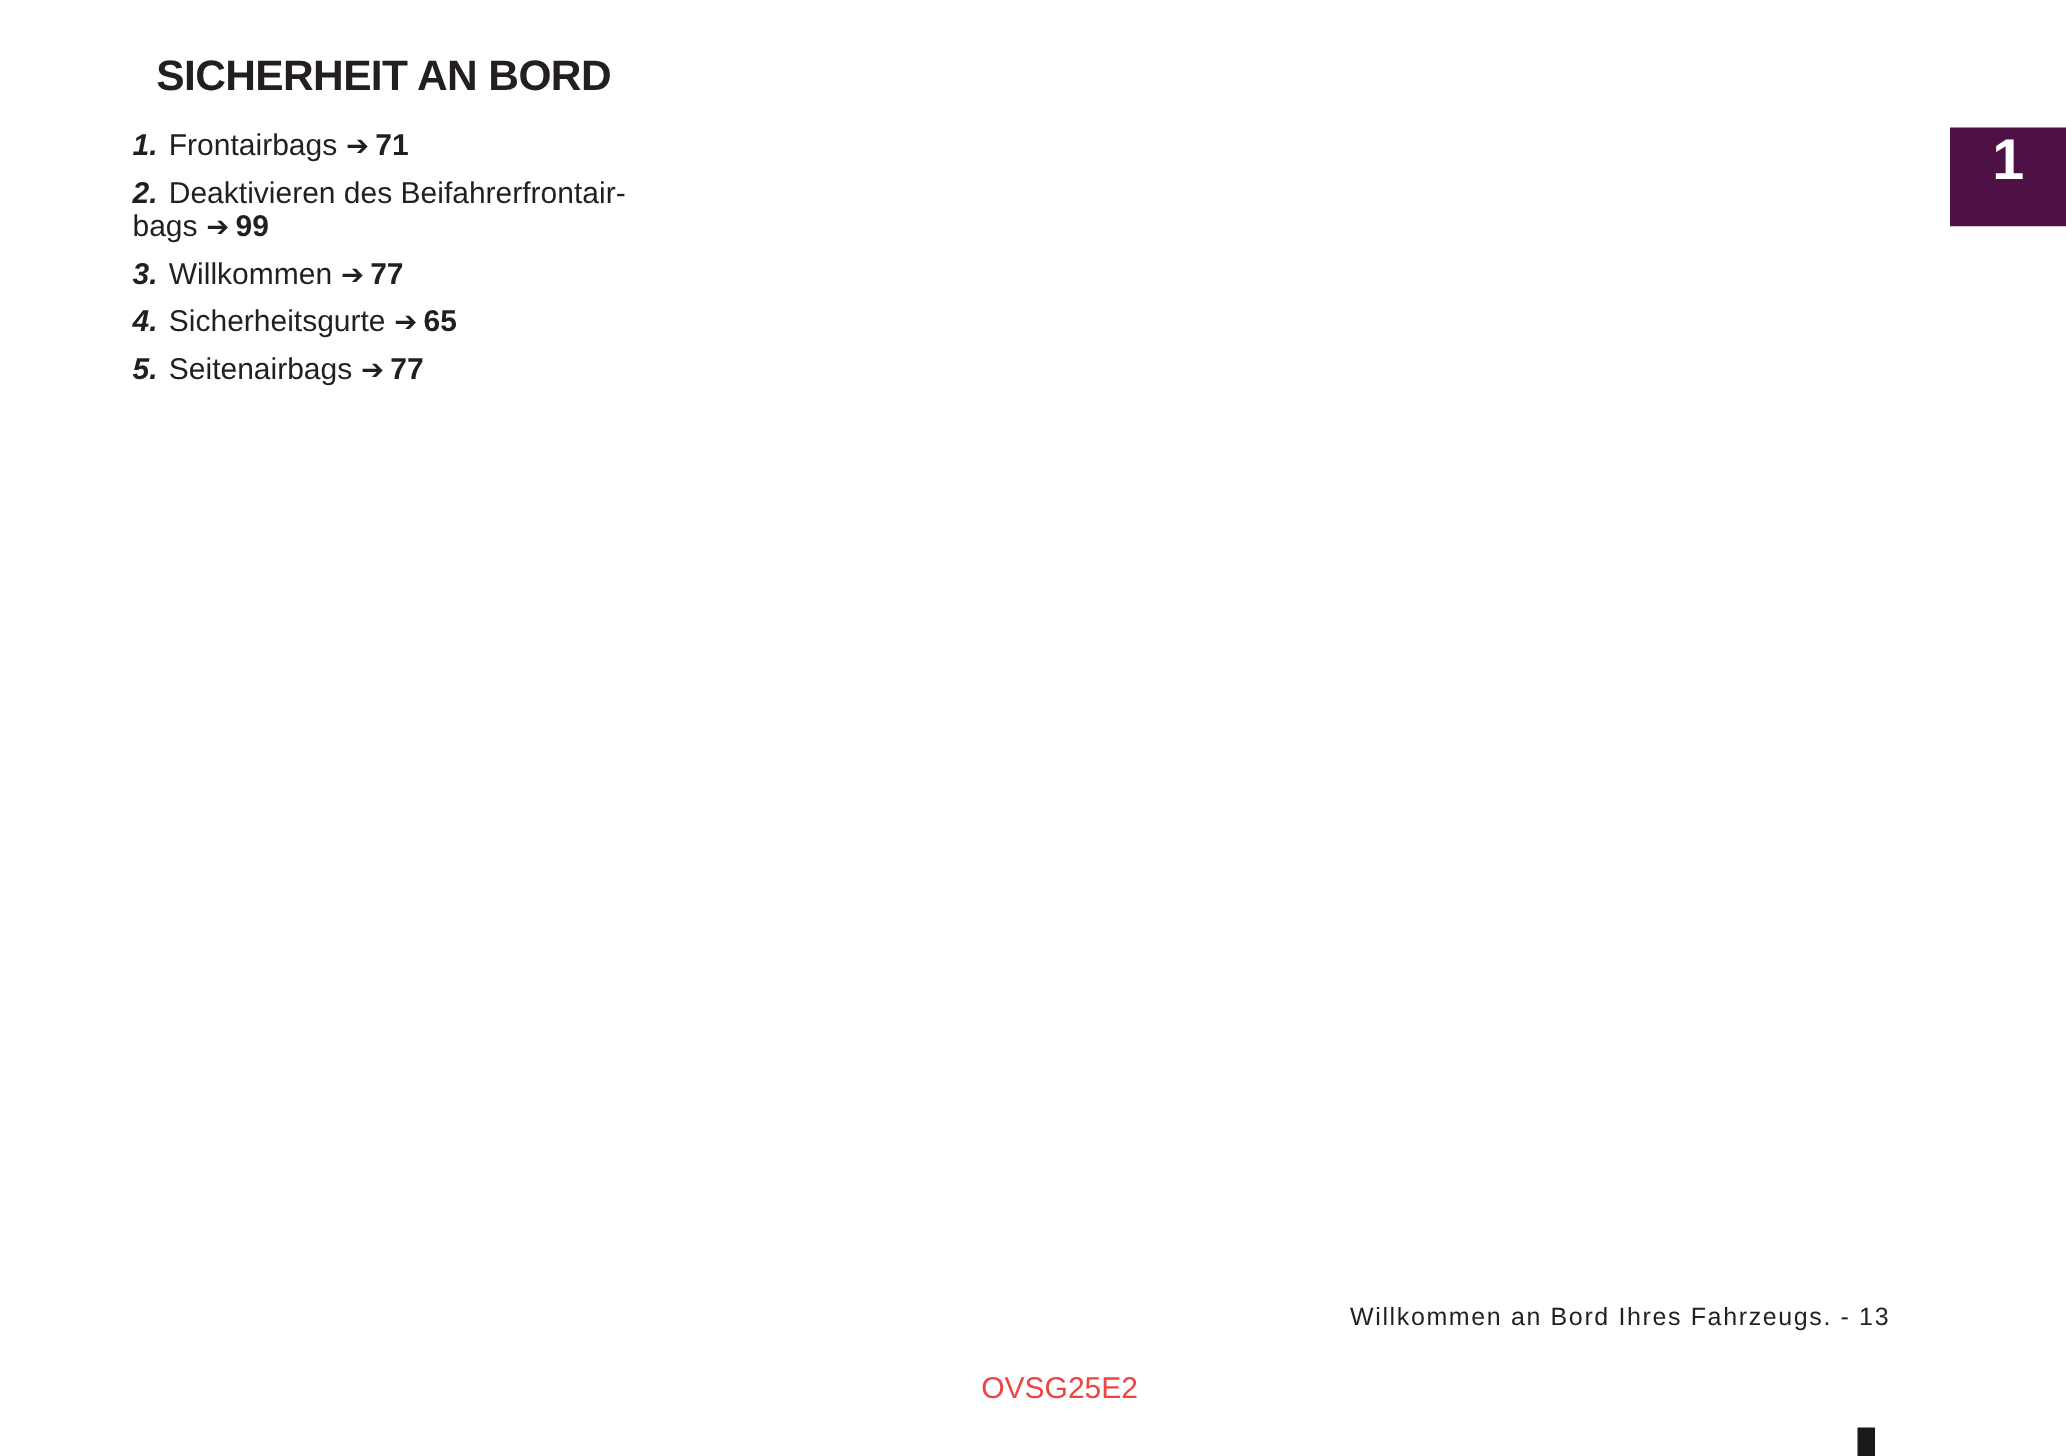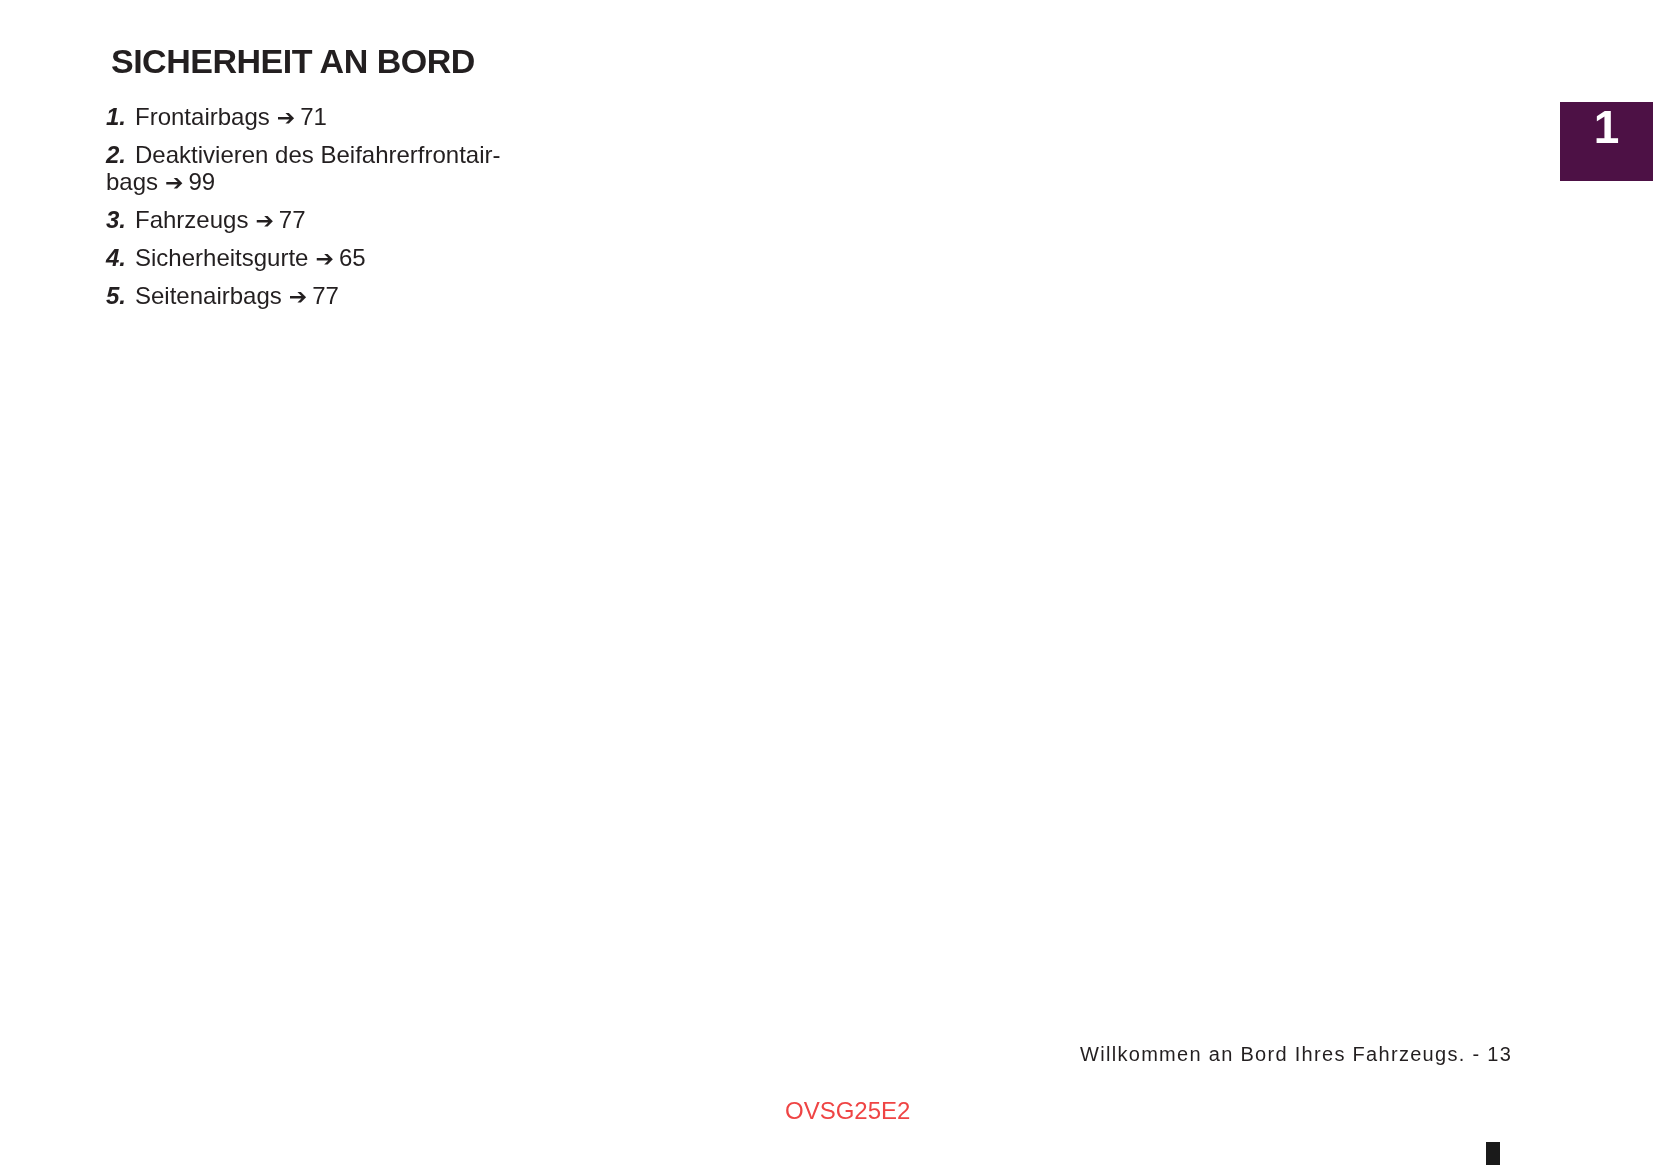--- a/index.html
+++ b/index.html
@@ -8,21 +8,21 @@
     background: #ffffff;
     font-family: "Liberation Sans", "DejaVu Sans", sans-serif;
     color: #231f20;
     overflow: hidden;
     position: relative;
   }
   .page { position: absolute; inset: 0; background: #ffffff; }
 
   .page-title {
     position: absolute;
-    left: 111px; top: 42px;
+    left: 125px; top: 42px;
     font-size: 34px;
     font-weight: bold;
     letter-spacing: -0.5px;
     color: #231f20;
     white-space: nowrap;
   }
 
   .toc {
     position: absolute;
     left: 106px; top: 103px;
@@ -41,21 +41,21 @@
     white-space: pre-line;
     margin-top: 28px;
   }
   .toc-item .arrow {
     font-family: "DejaVu Sans", "Liberation Sans", sans-serif;
     font-weight: bold;
     font-size: 22px;
     margin: 0 5px 0 7px;
   }
   .toc-item .pageref {
-    font-weight: normal;
+    font-weight: bold;
   }
 
   .section-tab {
     position: absolute;
     left: 1560px; top: 102px;
     width: 93px; height: 79px;
     background: #4d1145;
     text-align: center;
   }
   .section-tab .tab-number {
@@ -96,21 +96,21 @@
 
   <h1 class="page-title">SICHERHEIT AN BORD</h1>
 
   <div class="toc">
 
     <div class="toc-item"><span class="num">1.</span><span class="label">Frontairbags</span><span class="arrow">➔</span><span class="pageref">71</span></div>
 
     <div class="toc-item"><span class="num">2.</span><span class="label">Deaktivieren des Beifahrerfrontair-
 bags</span><span class="arrow">➔</span><span class="pageref">99</span></div>
 
-    <div class="toc-item"><span class="num">3.</span><span class="label">Fahrzeugs</span><span class="arrow">➔</span><span class="pageref">77</span></div>
+    <div class="toc-item"><span class="num">3.</span><span class="label">Willkommen</span><span class="arrow">➔</span><span class="pageref">77</span></div>
 
     <div class="toc-item"><span class="num">4.</span><span class="label">Sicherheitsgurte</span><span class="arrow">➔</span><span class="pageref">65</span></div>
 
     <div class="toc-item"><span class="num">5.</span><span class="label">Seitenairbags</span><span class="arrow">➔</span><span class="pageref">77</span></div>
 
   </div>
 
   <div class="section-tab">
     <span class="tab-number">1</span>
   </div>

